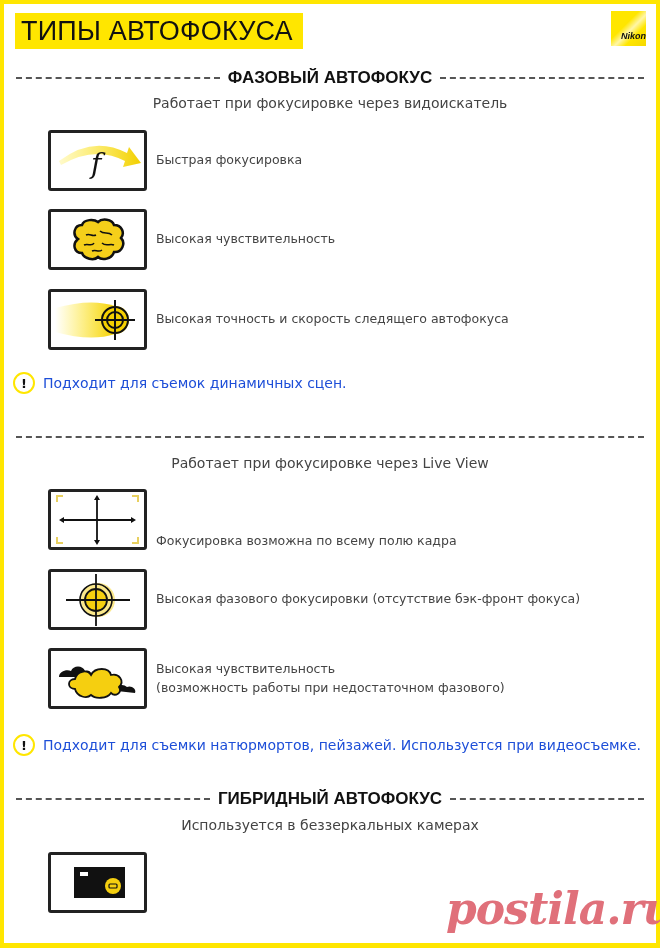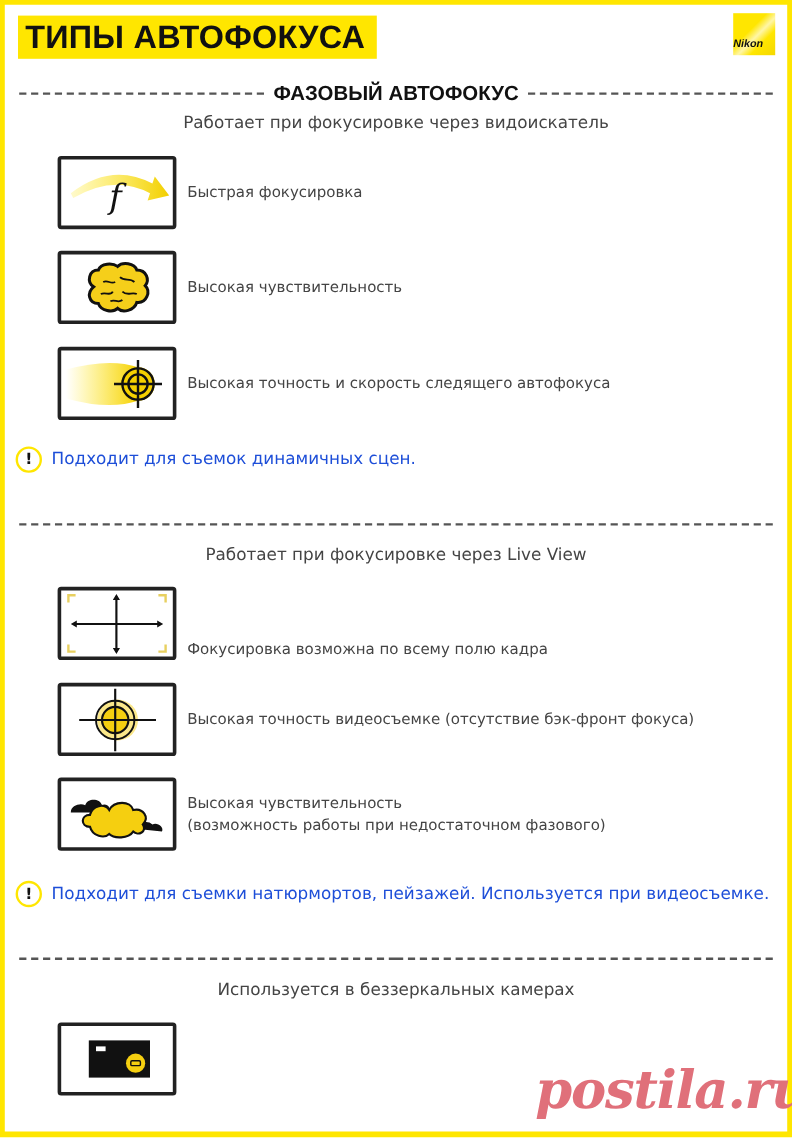--- a/index.html
+++ b/index.html
@@ -1,21 +1,21 @@
 <!DOCTYPE html>
 <html><head>
 <meta charset="utf-8">
 <style>
   * { box-sizing: border-box; margin: 0; padding: 0; }
   html, body { width: 660px; height: 948px; background: #ffffff; overflow: hidden; }
   body { font-family: "DejaVu Sans", "Liberation Sans", sans-serif; color: #333; position: relative; }
   .frame { position: absolute; left: 0; top: 0; width: 660px; height: 948px; border: 4px solid #ffe600; border-bottom-width: 5px; background: #fff; }
   .title-block { position: absolute; left: 15px; top: 13px; height: 36px; padding: 0 10px 0 6px; background: #ffe600; display: flex; align-items: center; }
-  .title-block span { font-family: "Liberation Sans", sans-serif; font-weight: bold; font-size: 27px; color: #111; letter-spacing: 0.2px; line-height: 1; }
-  .nikon { position: absolute; left: 611px; top: 11px; width: 35px; height: 35px; background: linear-gradient(135deg, #ffe600 0%, #ffe600 40%, #fff6a8 55%, #ffe600 70%, #f5d800 100%); display: flex; align-items: flex-end; justify-content: flex-start; padding-bottom: 5px; }
+  .title-block span { font-family: "Liberation Sans", sans-serif; font-weight: normal; font-size: 27px; color: #111; letter-spacing: 0.2px; line-height: 1; }
+  .nikon { position: absolute; left: 611px; top: 11px; width: 35px; height: 35px; background: linear-gradient(135deg, #ffe600 0%, #ffe600 40%, #fff6a8 55%, #ffe600 70%, #f5d800 100%); display: flex; align-items: flex-end; justify-content: flex-end; padding-bottom: 5px; }
   .nikon span { font-family: "Liberation Sans", sans-serif; font-weight: bold; font-style: italic; font-size: 9px; color: #111; }
   .sec-head { position: absolute; left: 16px; width: 628px; height: 22px; display: flex; align-items: center; }
   .sec-head .dash { flex: 1; height: 0; border-top: 2px dashed #555; }
   .sec-head .htext { font-family: "Liberation Sans", sans-serif; font-weight: bold; font-size: 17px; color: #111; padding: 0 8px; white-space: nowrap; }
   .sub { position: absolute; left: 0; width: 660px; text-align: center; font-size: 14px; color: #444; }
   .row { position: absolute; left: 48px; display: flex; align-items: center; }
   .iconbox { width: 99px; height: 61px; border: 3px solid #222; border-radius: 3px; background: #fff; display: flex; align-items: center; justify-content: center; flex-shrink: 0; }
   .row .txt { margin-left: 9px; font-size: 12.5px; color: #444; line-height: 1.45; }
   .note { position: absolute; left: 13px; display: flex; align-items: center; }
   .note .bang { width: 22px; height: 22px; border: 2.5px solid #ffe600; border-radius: 50%; display: flex; align-items: center; justify-content: center; font-weight: bold; font-size: 13px; color: #111; background: #fff; }
@@ -114,21 +114,21 @@
 <div class="row" style="top:569px;">
   <div class="iconbox">
     <svg width="93" height="55" viewBox="0 0 93 55">
       <circle cx="47" cy="28" r="17" fill="#fbe88a"></circle>
       <circle cx="45" cy="28" r="16" fill="none" stroke="#111" stroke-width="1.6"></circle>
       <circle cx="45" cy="28" r="11" fill="#f5cf10" stroke="#111" stroke-width="1.8"></circle>
       <line x1="15" y1="28" x2="79" y2="28" stroke="#111" stroke-width="1.8"></line>
       <line x1="45" y1="2" x2="45" y2="54" stroke="#111" stroke-width="1.8"></line>
     </svg>
   </div>
-  <span class="txt">Высокая точность видеосъемке (отсутствие бэк-фронт фокуса)</span>
+  <span class="txt">Высокая фазового фокусировки (отсутствие бэк-фронт фокуса)</span>
 </div>
 
 <div class="row" style="top:648px;">
   <div class="iconbox">
     <svg width="93" height="55" viewBox="0 0 93 55">
       <path d="M8 26 C8 20 16 18 20 20 C22 14 32 14 34 20 C38 18 42 22 40 26 Z" fill="#111"></path>
       <path d="M66 40 C64 34 72 32 76 36 C80 34 86 38 84 42 Z" fill="#111"></path>
       <path d="M24 38 C16 38 16 28 24 28 C26 20 36 18 40 24 C44 16 58 16 60 24 C68 22 74 30 68 36 C72 42 64 46 60 42 C56 48 44 48 40 44 C36 48 26 46 24 38 Z" fill="#f5cf10" stroke="#111" stroke-width="1.8"></path>
     </svg>
   </div>
@@ -138,20 +138,21 @@
   </span>
 </div>
 
 <div class="note" style="top:734px;">
   <span class="bang">!</span>
   <span class="ntxt">Подходит для съемки натюрмортов, пейзажей. Используется при видеосъемке.</span>
 </div>
 
 <div class="sec-head" style="top:788px;">
   <div class="dash"></div>
+  <span class="htext">ГИБРИДНЫЙ АВТОФОКУС</span>
   <div class="dash"></div>
 </div>
 <div class="sub" style="top:817px;">Используется в беззеркальных камерах</div>
 
 <div class="row" style="top:852px;">
   <div class="iconbox">
     <svg width="93" height="55" viewBox="0 0 93 55">
       <rect x="23" y="12" width="51" height="31" fill="#111"></rect>
       <rect x="29" y="17" width="8" height="4" fill="#fff"></rect>
       <circle cx="62" cy="31" r="8" fill="#f5cf10"></circle>

